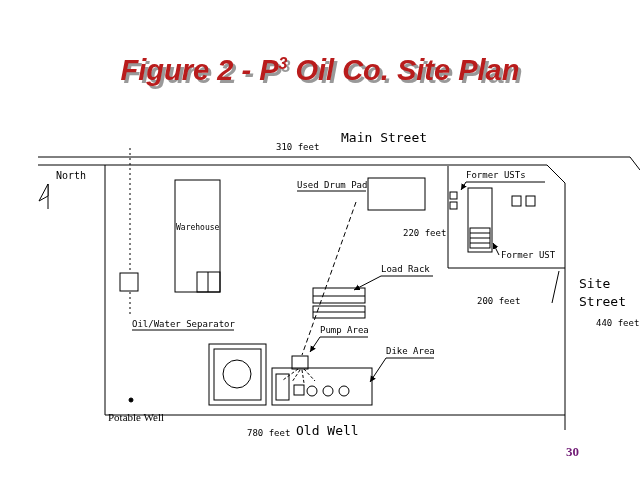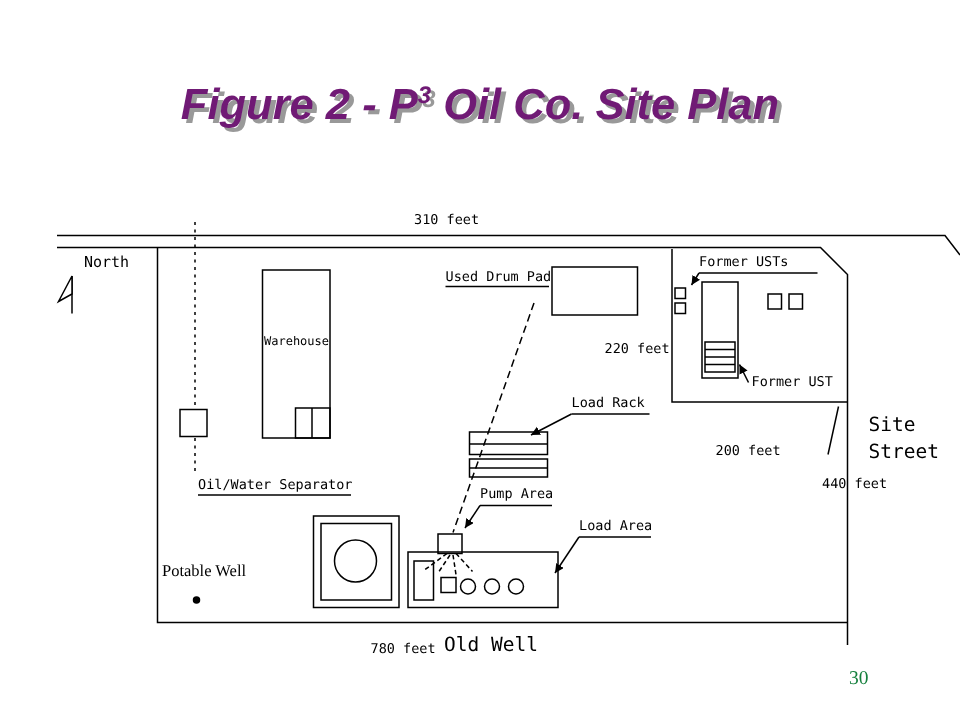--- a/index.html
+++ b/index.html
@@ -1,28 +1,28 @@
 <!DOCTYPE html>
 <html><head>
 <meta charset="utf-8">
 <style>
   html,body{margin:0;padding:0;background:#ffffff;}
   .slide{position:relative;width:640px;height:480px;background:#ffffff;overflow:hidden;
          font-family:"DejaVu Sans Mono",monospace;color:#000;}
   .title{position:absolute;top:54px;left:0;width:640px;text-align:center;
          font-family:"Liberation Sans",sans-serif;font-weight:bold;font-style:italic;
-         font-size:29px;color:#701a75;text-shadow:3px 3px 0 #999999;white-space:nowrap;}
+         font-size:29px;color:#b91c1c;text-shadow:3px 3px 0 #999999;white-space:nowrap;}
   .title sup{font-size:0.55em;}
   svg.linework{position:absolute;left:0;top:0;}
   .lbl{position:absolute;font-size:9px;line-height:11px;white-space:nowrap;color:#000;}
   .street{font-size:13px;line-height:15px;}
   .tiny{font-size:8px;}
-  .serif{font-family:"Liberation Serif",serif;font-size:11px;}
+  .serif{font-family:"Liberation Serif",serif;font-size:11px;margin-top:36px;}
   .pagenum{position:absolute;left:566px;top:444px;font-family:"Liberation Serif",serif;
-           font-size:13px;color:#15803d;}
+           font-size:13px;color:#701a75;font-weight:bold;}
 </style>
 </head>
 <body>
 
 <div class="slide">
 
   <div class="title">
     <span>Figure 2 - P</span><sup>3</sup><span> Oil Co. Site Plan</span>
   </div>
 
@@ -133,40 +133,41 @@
       <path d="M386 358 H434"></path>
       <path d="M386 358 L370 382" marker-end="url(#arw)"></path>
       <path d="M132 330 H234"></path>
       <path d="M552 303 L559 271"></path>
     </g>
   </svg>
 
   <span class="lbl" style="left:56px;top:170px;font-size:10px">North</span>
 
   <span class="lbl" style="left:276px;top:142px">310 feet</span>
+  <span class="lbl street" style="left:341px;top:130px">Main Street</span>
 
   <span class="lbl" style="left:297px;top:180px">Used Drum Pad</span>
   <span class="lbl" style="left:466px;top:170px">Former USTs</span>
 
   <span class="lbl tiny" style="left:176px;top:222px">Warehouse</span>
 
   <span class="lbl" style="left:403px;top:228px">220 feet</span>
   <span class="lbl" style="left:501px;top:250px">Former UST</span>
 
   <span class="lbl" style="left:381px;top:264px">Load Rack</span>
   <span class="lbl" style="left:477px;top:296px">200 feet</span>
 
   <span class="lbl street" style="left:579px;top:276px">Site</span>
   <span class="lbl street" style="left:579px;top:294px">Street</span>
-  <span class="lbl" style="left:548px;top:318px">440 feet</span>
+  <span class="lbl" style="left:596px;top:318px">440 feet</span>
 
 
   <span class="lbl" style="left:132px;top:319px">Oil/Water Separator</span>
   <span class="lbl" style="left:320px;top:325px">Pump Area</span>
-  <span class="lbl" style="left:386px;top:346px">Load Area</span>
+  <span class="lbl" style="left:386px;top:346px">Dike Area</span>
 
   <span class="lbl serif" style="left:108px;top:376px">Potable Well</span>
 
   <span class="lbl" style="left:247px;top:428px">780 feet</span>
   <span class="lbl street" style="left:296px;top:423px">Old Well</span>
 
   <span class="pagenum">30</span>
 
 </div>
 

